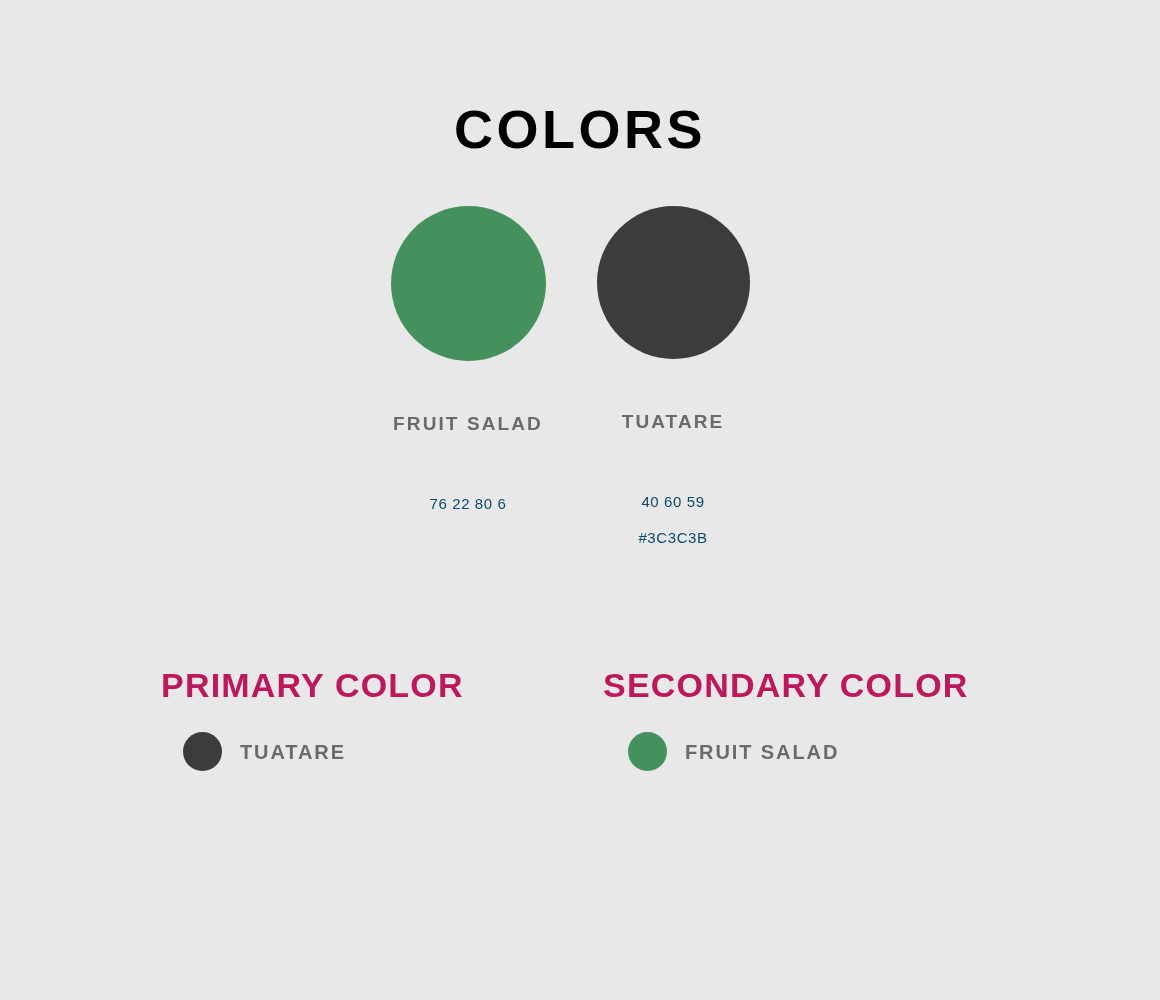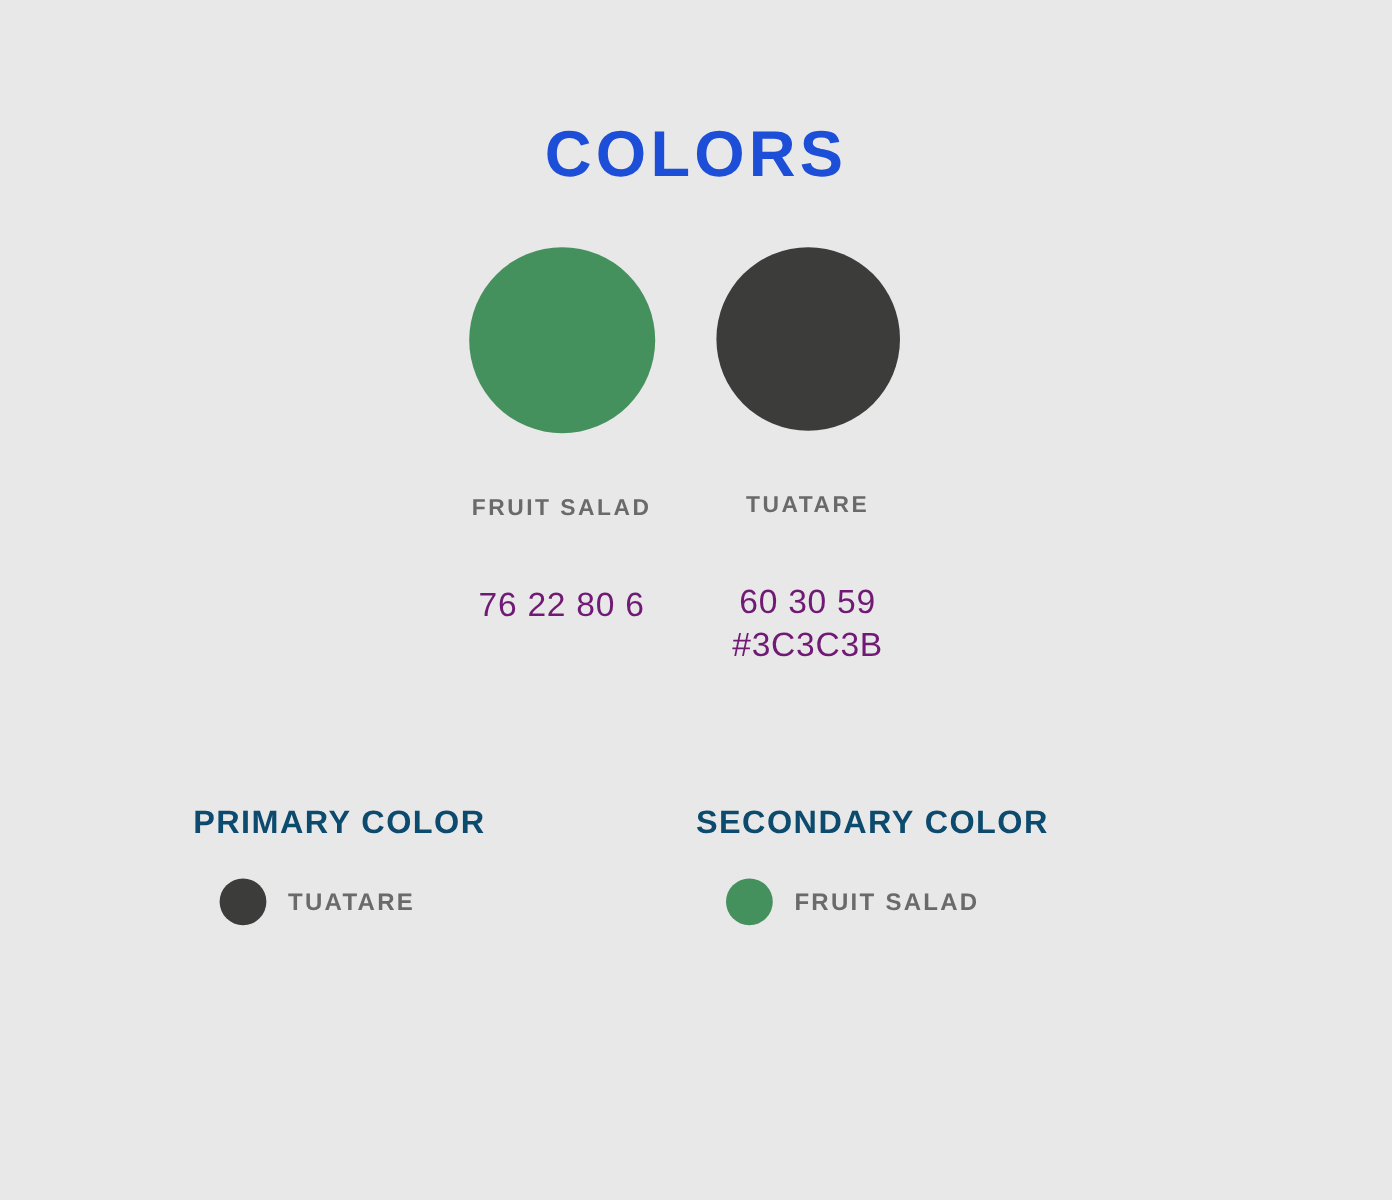--- a/index.html
+++ b/index.html
@@ -24,21 +24,21 @@
   
   .page-title {
     position: absolute;
     left: 0;
     top: 98px;
     width: 1160px;
     text-align: center;
     font-size: 54px;
     font-weight: 700;
     letter-spacing: 3.5px;
-    color: #1d4ed8;
+    color: #000000;
     line-height: 62px;
   }
 
   
   .swatches {
     position: absolute;
     left: 0;
     top: 206px;
     width: 1160px;
     height: 400px;
@@ -69,48 +69,48 @@
     font-weight: 700;
     letter-spacing: 2.1px;
     color: #6a6a6a;
     line-height: 24px;
   }
 
   .swatch-values {
     margin-top: 50px;
   }
   .swatch-values .val {
-    font-size: 28px;
+    font-size: 15px;
     font-weight: 400;
     letter-spacing: 0.6px;
-    color: #701a75;
+    color: #0c4a6e;
     line-height: 36px;
   }
 
   
   .roles {
     position: absolute;
     left: 0;
     top: 668px;
     width: 1160px;
     height: 140px;
   }
 
   .role {
     position: absolute;
     top: 0;
   }
   .role.role-primary { left: 161px; }
-  .role.role-secondary { left: 580px; }
+  .role.role-secondary { left: 603px; }
 
   .role-heading {
-    font-size: 27px;
+    font-size: 34px;
     font-weight: 700;
     letter-spacing: 1.2px;
-    color: #0c4a6e;
+    color: #be185d;
     line-height: 34px;
     white-space: nowrap;
   }
 
   .role-swatch-row {
     display: flex;
     align-items: center;
     margin-top: 30px;
   }
   .role-dot {
@@ -146,21 +146,21 @@
       <div class="swatch-name">FRUIT SALAD</div>
       <div class="swatch-values">
         <div class="val">76 22 80 6</div>
       </div>
     </div>
 
     <div class="swatch col-b">
       <div class="swatch-disc" style="background-color: rgb(60, 60, 59);"></div>
       <div class="swatch-name">TUATARE</div>
       <div class="swatch-values">
-        <div class="val">60 30 59</div>
+        <div class="val">40 60 59</div>
         <div class="val">#3C3C3B</div>
       </div>
     </div>
 
   </div>
 
   <div class="roles">
 
     <div class="role role-primary">
       <div class="role-heading">PRIMARY COLOR</div>

